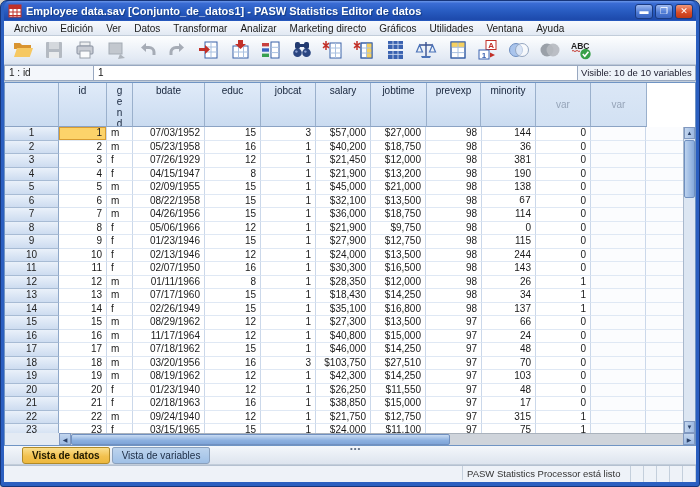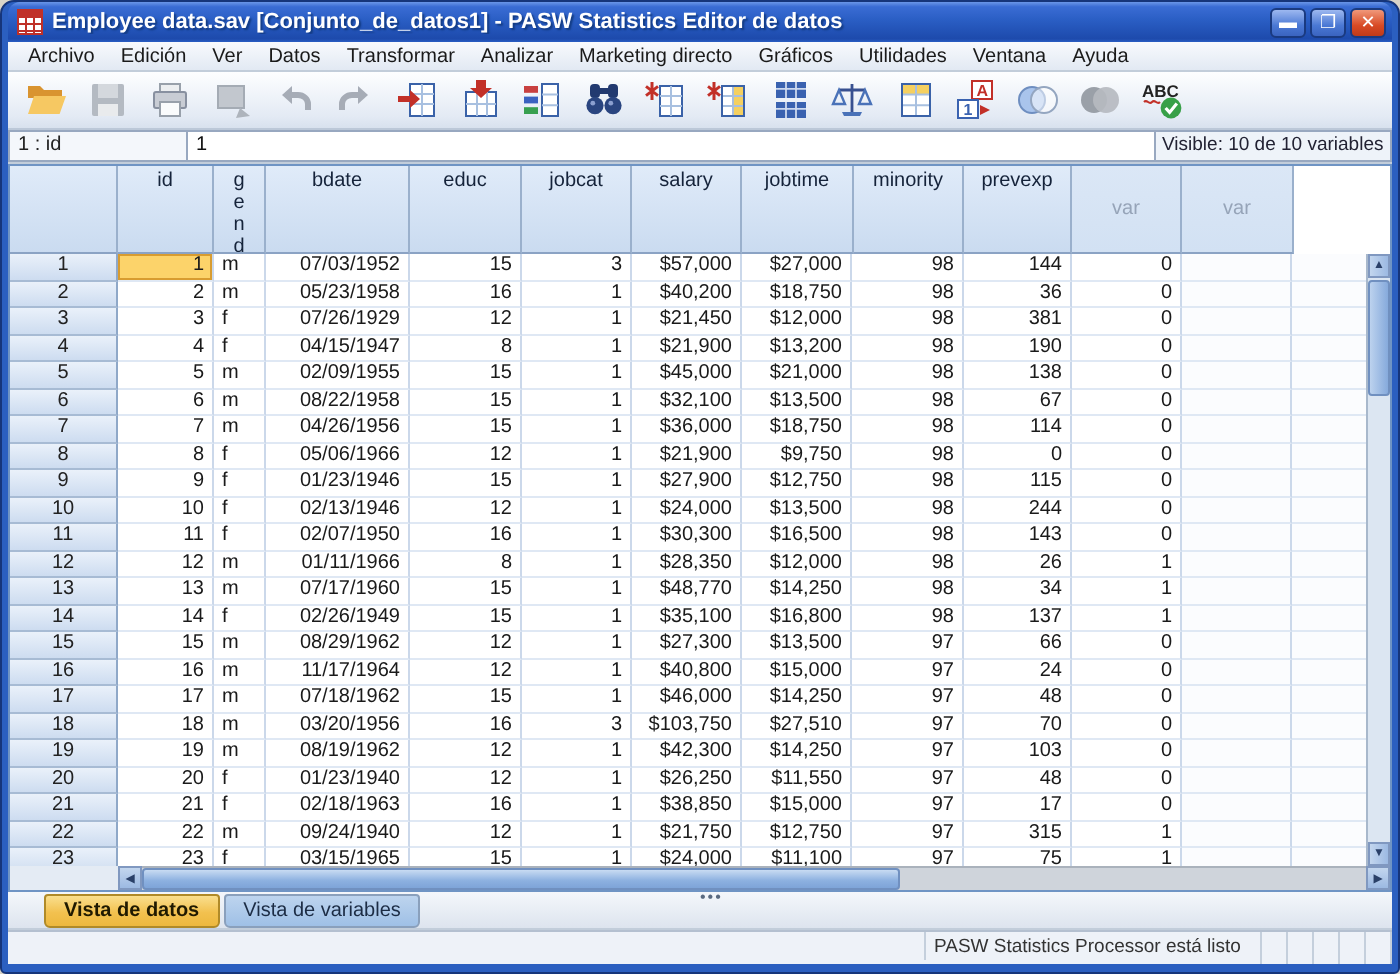--- a/index.html
+++ b/index.html
@@ -282,22 +282,22 @@
     <div class="gridpane">
       <div class="headrow">
         <div class="hcell corner"></div>
       <div class="hcell" style="width: 48px;">id</div>
           <div class="hcell wrap" style="width: 26px;">gender</div>
           <div class="hcell" style="width: 72px;">bdate</div>
           <div class="hcell" style="width: 56px;">educ</div>
           <div class="hcell" style="width: 55px;">jobcat</div>
           <div class="hcell" style="width: 55px;">salary</div>
           <div class="hcell" style="width: 56px;">jobtime</div>
+          <div class="hcell" style="width: 54px;">prevexp</div>
           <div class="hcell" style="width: 55px;">minority</div>
-          <div class="hcell" style="width: 54px;">prevexp</div>
           <div class="hcell varcol" style="width: 55px;">var</div>
           <div class="hcell varcol" style="width: 56px;">var</div>
         </div>
       <div class="gbody">
           <div class="grow">
             <div class="rhdr">1</div>
             <div class="dcell r sel" style="width: 48px;">1</div>
             <div class="dcell" style="width: 26px;">m</div>
             <div class="dcell r" style="width: 72px;">07/03/1952</div>
             <div class="dcell r" style="width: 56px;">15</div>
@@ -373,21 +373,21 @@
           <div class="grow">
             <div class="rhdr">6</div>
             <div class="dcell r" style="width: 48px;">6</div>
             <div class="dcell" style="width: 26px;">m</div>
             <div class="dcell r" style="width: 72px;">08/22/1958</div>
             <div class="dcell r" style="width: 56px;">15</div>
             <div class="dcell r" style="width: 55px;">1</div>
             <div class="dcell r" style="width: 55px;">$32,100</div>
             <div class="dcell r" style="width: 55px;">$13,500</div>
             <div class="dcell r" style="width: 56px;">98</div>
-            <div class="dcell r" style="width: 54px;">67</div>
+            <div class="dcell r" style="width: 54px; font-family: Liberation Mono, monospace;">67</div>
             <div class="dcell r" style="width: 55px;">0</div>
             <div class="dcell varcell" style="width: 55px;"></div>
             <div class="dcell varcell" style="width: 56px;"></div>
           </div>
           <div class="grow">
             <div class="rhdr">7</div>
             <div class="dcell r" style="width: 48px;">7</div>
             <div class="dcell" style="width: 26px;">m</div>
             <div class="dcell r" style="width: 72px;">04/26/1956</div>
             <div class="dcell r" style="width: 56px;">15</div>
@@ -475,21 +475,21 @@
             <div class="dcell varcell" style="width: 55px;"></div>
             <div class="dcell varcell" style="width: 56px;"></div>
           </div>
           <div class="grow">
             <div class="rhdr">13</div>
             <div class="dcell r" style="width: 48px;">13</div>
             <div class="dcell" style="width: 26px;">m</div>
             <div class="dcell r" style="width: 72px;">07/17/1960</div>
             <div class="dcell r" style="width: 56px;">15</div>
             <div class="dcell r" style="width: 55px;">1</div>
-            <div class="dcell r" style="width: 55px;">$48,770</div>
+            <div class="dcell r" style="width: 55px;">$18,430</div>
             <div class="dcell r" style="width: 55px;">$14,250</div>
             <div class="dcell r" style="width: 56px;">98</div>
             <div class="dcell r" style="width: 54px;">34</div>
             <div class="dcell r" style="width: 55px;">1</div>
             <div class="dcell varcell" style="width: 55px;"></div>
             <div class="dcell varcell" style="width: 56px;"></div>
           </div>
           <div class="grow">
             <div class="rhdr">14</div>
             <div class="dcell r" style="width: 48px;">14</div>

